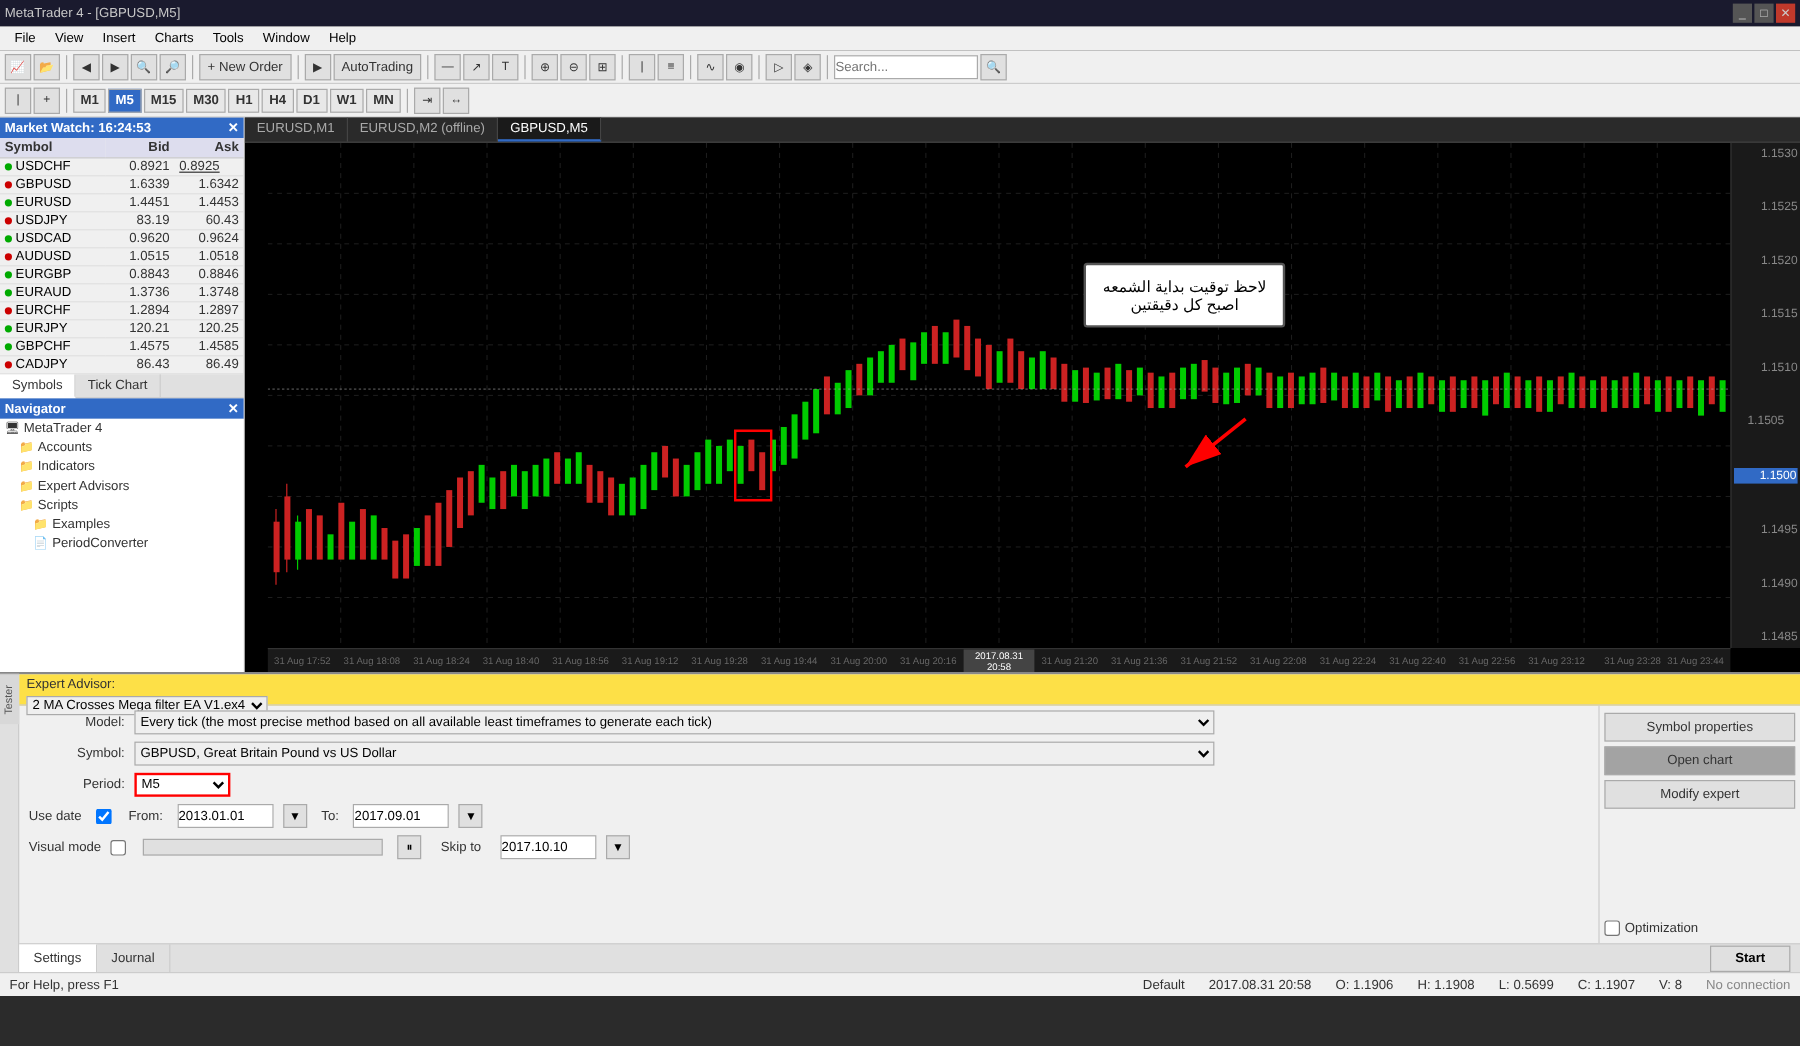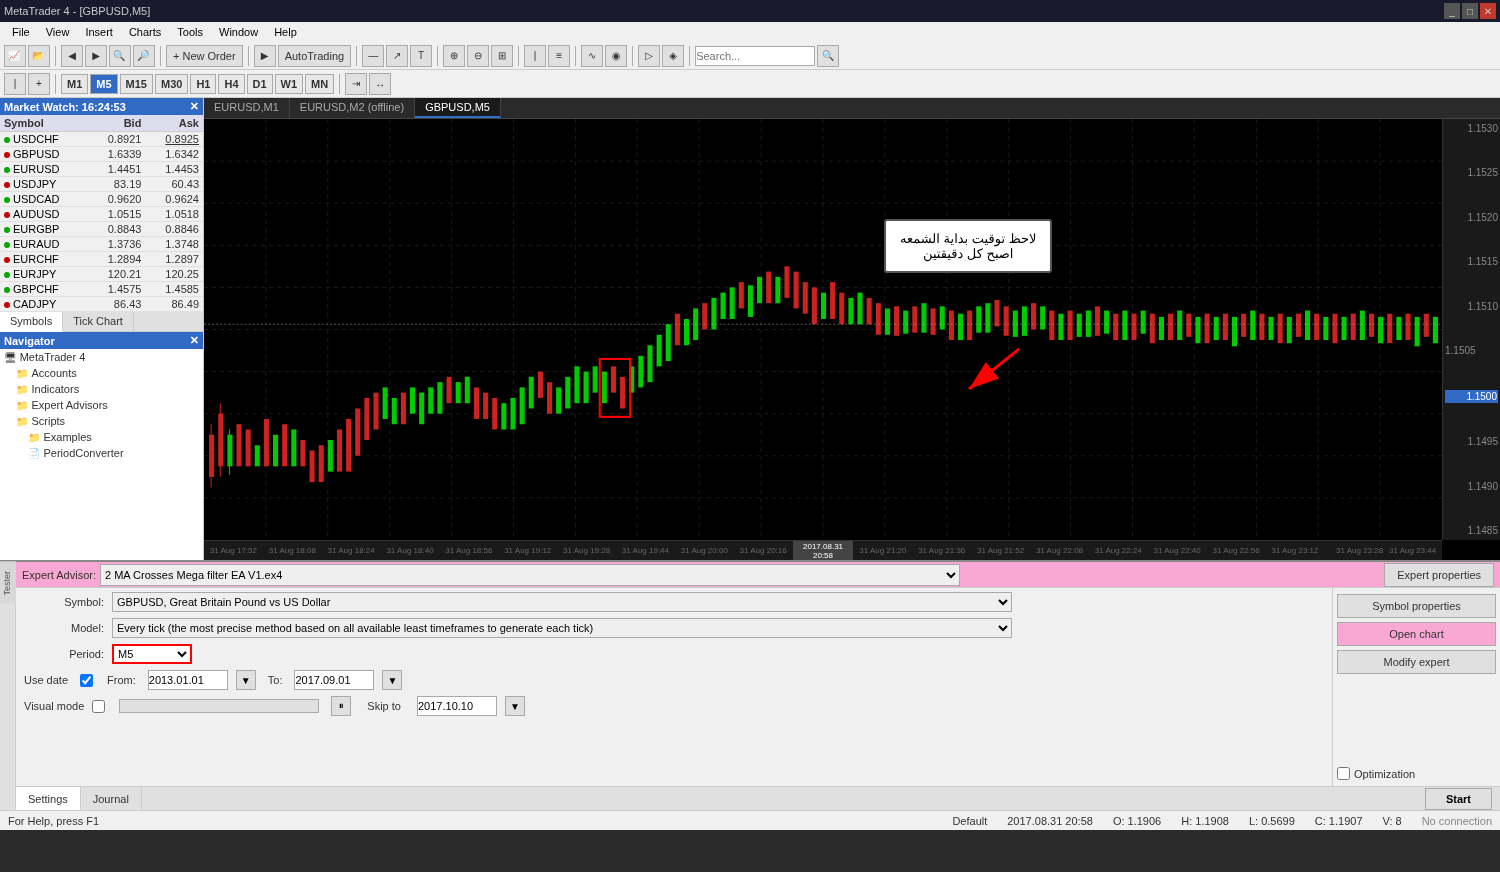--- a/index.html
+++ b/index.html
@@ -166,21 +166,21 @@
           <tr>
             <th style="text-align:left;">Symbol</th>
             <th>Bid</th>
             <th>Ask</th>
           </tr>
         </thead>
         <tbody id="market-watch-body">
             <tr style="cursor: pointer;">
     <td><span class="symbol-dot up"></span>USDCHF</td>
     <td style="text-align:right;">0.8921</td>
-    <td style="text-align:right;text-decoration:underline;">0.8925</td>
+    <td style="text-decoration:underline;">0.8925</td>
   </tr>
             <tr style="cursor: pointer;">
     <td><span class="symbol-dot down"></span>GBPUSD</td>
     <td style="text-align:right;">1.6339</td>
     <td style="text-align:right;">1.6342</td>
   </tr>
             <tr style="cursor: pointer;">
     <td><span class="symbol-dot up"></span>EURUSD</td>
     <td style="text-align:right;">1.4451</td>
     <td style="text-align:right;">1.4453</td>
@@ -276,21 +276,21 @@
     </div>
   </div>
 
   <div id="chart-area" style="flex:1; background:#000; position:relative; display:flex; flex-direction:column;">
     <div id="chart-tabs">
       <span class="chart-tab">EURUSD,M1</span>
       <span class="chart-tab">EURUSD,M2 (offline)</span>
       <span class="chart-tab active">GBPUSD,M5</span>
     </div>
 
-    <div style="flex:1; position:relative; overflow:hidden;">
+    <div style="flex:1; position:relative; overflow:hidden;margin-left:19px;">
       <svg id="candlestick-chart" style="position:absolute; left:0; top:0; right:58px; bottom:20px; width:calc(100% - 58px); height:calc(100% - 20px);" viewBox="0 0 1220 400" preserveAspectRatio="none">
 
         <rect width="1220" height="400" fill="#000"></rect>
 
         <line x1="0" y1="40" x2="1220" y2="40" stroke="#333" stroke-width="0.5" stroke-dasharray="4,4"></line>
         <line x1="0" y1="80" x2="1220" y2="80" stroke="#333" stroke-width="0.5" stroke-dasharray="4,4"></line>
         <line x1="0" y1="120" x2="1220" y2="120" stroke="#333" stroke-width="0.5" stroke-dasharray="4,4"></line>
         <line x1="0" y1="160" x2="1220" y2="160" stroke="#333" stroke-width="0.5" stroke-dasharray="4,4"></line>
         <line x1="0" y1="200" x2="1220" y2="200" stroke="#333" stroke-width="0.5" stroke-dasharray="4,4"></line>
         <line x1="0" y1="240" x2="1220" y2="240" stroke="#333" stroke-width="0.5" stroke-dasharray="4,4"></line>
@@ -468,21 +468,21 @@
 
         <line x1="0" y1="195" x2="1220" y2="195" stroke="#aaa" stroke-width="0.5" stroke-dasharray="2,2"></line>
       </svg>
 
       <div style="position:absolute; right:0; top:0; bottom:20px; width:58px; background:#1a1a1a; border-left:1px solid #333; display:flex; flex-direction:column; justify-content:space-between; padding:4px 2px;">
         <span style="font-size:10px; color:#888; text-align:right;">1.1530</span>
         <span style="font-size:10px; color:#888; text-align:right;">1.1525</span>
         <span style="font-size:10px; color:#888; text-align:right;">1.1520</span>
         <span style="font-size:10px; color:#888; text-align:right;">1.1515</span>
         <span style="font-size:10px; color:#888; text-align:right;">1.1510</span>
-        <span style="font-size:10px; color:#888; text-align:left;">1.1505</span>
+        <span style="font-size:10px; color:#888; text-align:center;">1.1505</span>
         <span style="font-size:10px; color:#888; text-align:right; color:white; background:#316ac5; padding:1px;">1.1500</span>
         <span style="font-size:10px; color:#888; text-align:right;">1.1495</span>
         <span style="font-size:10px; color:#888; text-align:right;">1.1490</span>
         <span style="font-size:10px; color:#888; text-align:right;">1.1485</span>
       </div>
 
       <div style="position:absolute; bottom:0; left:0; right:58px; height:20px; background:#1a1a1a; border-top:1px solid #333; display:flex; align-items:center; overflow:hidden;">
         <span style="font-size:8px; color:#666; flex:1; text-align:center;">31 Aug 17:52</span>
         <span style="font-size:8px; color:#666; flex:1; text-align:center;">31 Aug 18:08</span>
         <span style="font-size:8px; color:#666; flex:1; text-align:center;">31 Aug 18:24</span>
@@ -526,42 +526,42 @@
 </div>
 
 <div id="bottom-panel" style="height:250px; background:#f0f0f0; border-top:2px solid #888; display:flex; flex-direction:column;">
 
   <div style="display:flex; height:100%;">
     <div style="width:16px; background:#e0e0e0; border-right:1px solid #ccc; display:flex; flex-direction:column; align-items:center;">
       <div style="writing-mode:vertical-rl; transform:rotate(180deg); padding:8px 2px; font-size:9px; color:#555; cursor:pointer; background:#d8d8d8; border-bottom:1px solid #ccc; width:16px; text-align:center;">Tester</div>
     </div>
     <div style="flex:1; display:flex; flex-direction:column;">
 
-      <div style="background:#f9a8d4; height:26px; display:flex; align-items:center; padding:2px 6px; gap:4px; border-bottom:1px solid #ccc;">
+      <div style="background:#fde047; height:26px; display:flex; align-items:flex-start; padding:2px 6px; gap:4px; border-bottom:1px solid #ccc;flex-direction:column;">
         <span style="font-size:11px; color:#333;">Expert Advisor:</span>
         <select style="height:22px; font-size:11px; flex:1; max-width:860px; border:1px solid #aaa;">
           <option>2 MA Crosses Mega filter EA V1.ex4</option>
         </select>
         <button class="right-btn" style="margin-left:auto;">Expert properties</button>
       </div>
 
       <div style="display:flex; flex:1;">
         <div style="flex:1; padding:4px 8px;">
 
           <div class="tester-row">
+            <span class="tester-label">Model:</span>
+            <select style="height:20px; font-size:11px; flex:1; border:1px solid #aaa; max-width:900px;">
+              <option>Every tick (the most precise method based on all available least timeframes to generate each tick)</option>
+            </select>
+          </div>
+
+          <div class="tester-row">
             <span class="tester-label">Symbol:</span>
             <select style="height:20px; font-size:11px; flex:1; border:1px solid #aaa; max-width:900px;">
               <option>GBPUSD, Great Britain Pound vs US Dollar</option>
-            </select>
-          </div>
-
-          <div class="tester-row">
-            <span class="tester-label">Model:</span>
-            <select style="height:20px; font-size:11px; flex:1; border:1px solid #aaa; max-width:900px;">
-              <option>Every tick (the most precise method based on all available least timeframes to generate each tick)</option>
             </select>
           </div>
 
           <div class="tester-row">
             <span class="tester-label">Period:</span>
             <select style="height:20px; font-size:11px; width:80px; border:2px solid red; background:white;">
               <option>M5</option>
             </select>
             <span style="margin-left:20px; font-size:11px; color:#333;">&nbsp;&nbsp;&nbsp;&nbsp;&nbsp;&nbsp;&nbsp;&nbsp;&nbsp;&nbsp;&nbsp;&nbsp;&nbsp;&nbsp;&nbsp;&nbsp;&nbsp;&nbsp;&nbsp;&nbsp;&nbsp;&nbsp;&nbsp;&nbsp;&nbsp;&nbsp;&nbsp;&nbsp;&nbsp;&nbsp;&nbsp;&nbsp;&nbsp;&nbsp;&nbsp;&nbsp;&nbsp;&nbsp;&nbsp;&nbsp;&nbsp;&nbsp;&nbsp;&nbsp;&nbsp;&nbsp;&nbsp;&nbsp;&nbsp;&nbsp;&nbsp;&nbsp;&nbsp;&nbsp;&nbsp;&nbsp;&nbsp;&nbsp;&nbsp;&nbsp;&nbsp;&nbsp;&nbsp;&nbsp;&nbsp;&nbsp;&nbsp;&nbsp;&nbsp;&nbsp;&nbsp;&nbsp;&nbsp;&nbsp;&nbsp;&nbsp;&nbsp;&nbsp;&nbsp;&nbsp;&nbsp;&nbsp;&nbsp;&nbsp;&nbsp;&nbsp;&nbsp;&nbsp;&nbsp;&nbsp;&nbsp;&nbsp;&nbsp;&nbsp;&nbsp;&nbsp;&nbsp;&nbsp;&nbsp;&nbsp;&nbsp;&nbsp;&nbsp;&nbsp;&nbsp;&nbsp;&nbsp;&nbsp;&nbsp;&nbsp;&nbsp;&nbsp;&nbsp;&nbsp;&nbsp;&nbsp;&nbsp;</span>
           </div>
@@ -583,21 +583,21 @@
             <div style="width:200px; height:14px; background:#e0e0e0; border:1px solid #aaa; margin-right:4px;"></div>
             <button style="width:20px; height:20px; font-size:10px; border:1px solid #aaa; background:#e0e0e0; cursor:pointer;">⏸</button>
             <span style="font-size:11px; color:#333; margin:0 8px;">Skip to</span>
             <input type="text" style="width: 80px; height: 20px; font-size: 11px; border: 1px solid rgb(170, 170, 170);" value="2017.10.10">
             <button style="width:20px; height:20px; font-size:10px; border:1px solid #aaa; background:#e0e0e0; cursor:pointer;">▼</button>
           </div>
         </div>
 
         <div style="width:168px; display:flex; flex-direction:column; gap:4px; padding:6px 4px; border-left:1px solid #ccc;">
           <button class="right-btn" style="height:24px; padding:0 8px; background:#e0e0e0; border:1px solid #aaa; font-size:11px; cursor:pointer; white-space:nowrap;">Symbol properties</button>
-          <button class="right-btn" style="height:24px; padding:0 8px; background:#f9a8d4; border:1px solid #aaa; font-size:11px; cursor:pointer; white-space:nowrap;">Open chart</button>
+          <button class="right-btn" style="height:24px; padding:0 8px; background:#a3a3a3; border:1px solid #aaa; font-size:11px; cursor:pointer; white-space:nowrap;">Open chart</button>
           <button class="right-btn" style="height:24px; padding:0 8px; background:#e0e0e0; border:1px solid #aaa; font-size:11px; cursor:pointer; white-space:nowrap;">Modify expert</button>
           <div style="flex:1;"></div>
           <div style="display:flex; align-items:center; gap:4px;">
             <input type="checkbox" style="">
             <span style="font-size:11px; color:#333;">Optimization</span>
           </div>
         </div>
       </div>
 
       <div style="display:flex; background:#e0e0e0; border-top:1px solid #ccc; height:24px; align-items:center;">

